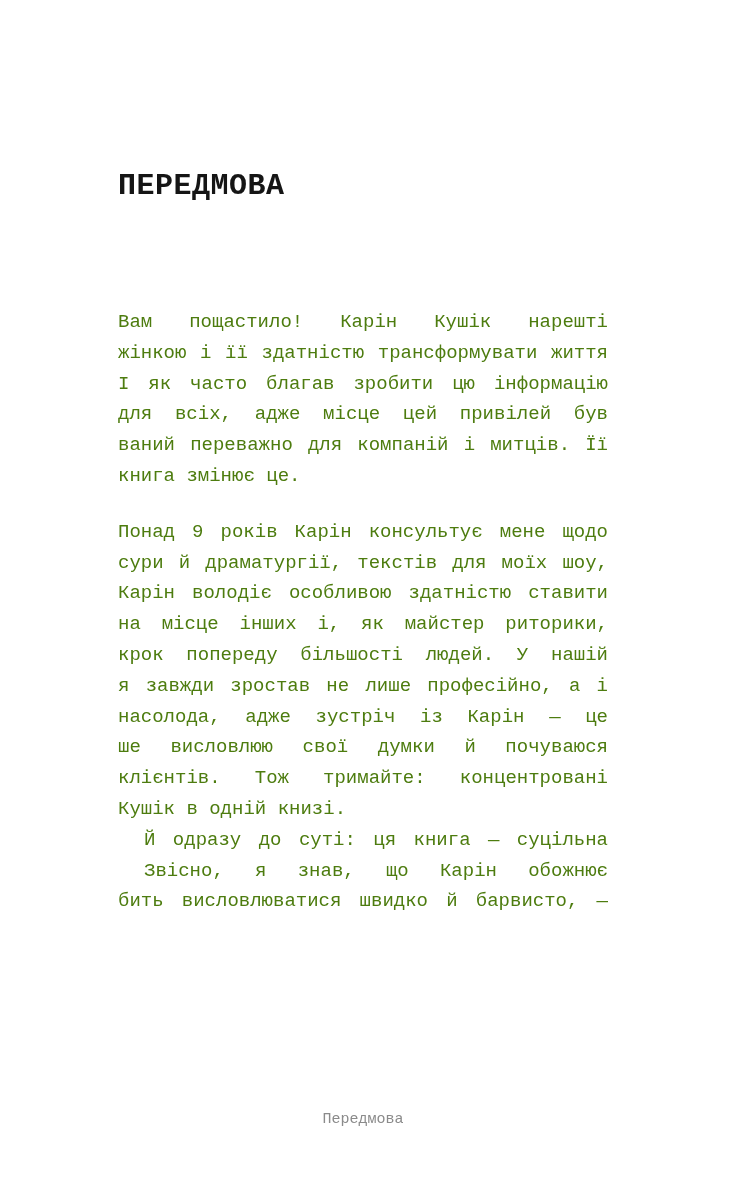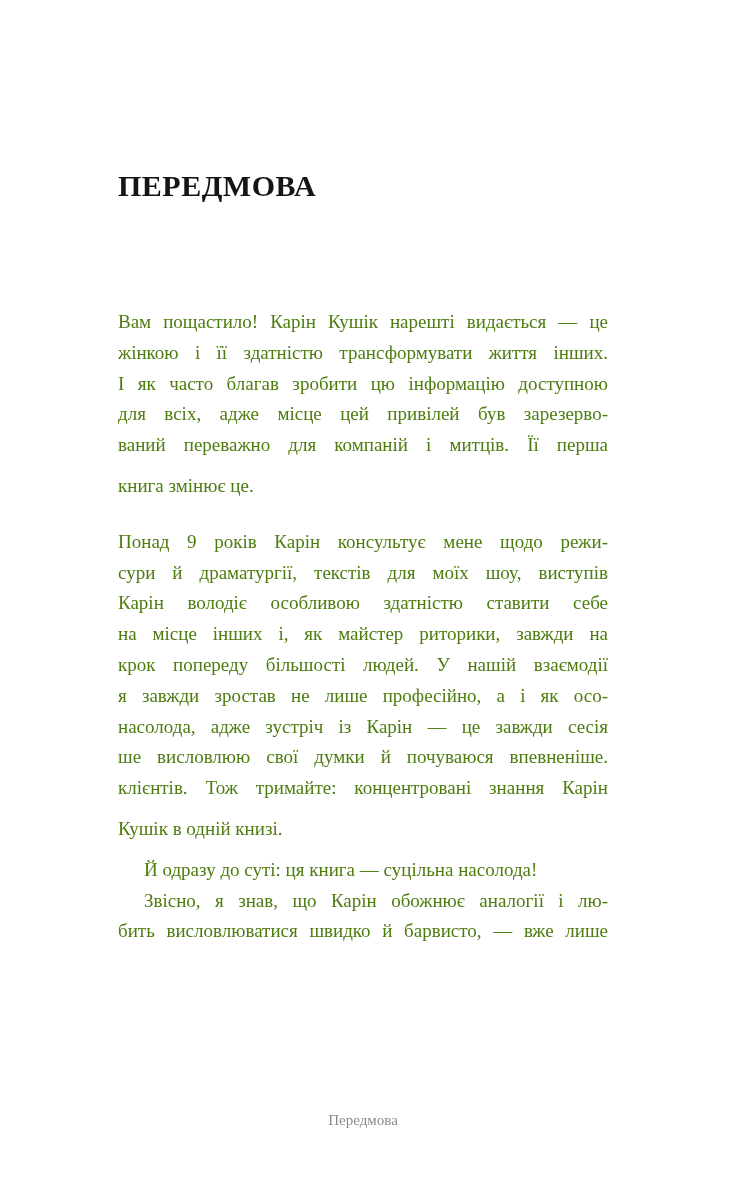--- a/index.html
+++ b/index.html
@@ -6,21 +6,21 @@
     margin: 0;
     padding: 0;
     background: #ffffff;
   }
   .page {
     position: relative;
     width: 620px;
     height: 1181px;
     background: #ffffff;
     overflow: hidden;
-    font-family: Liberation Serif, serif;
+    font-family: Liberation Mono, monospace;
   }
   .chapter-title {
     position: absolute;
     left: 118px;
     top: 146px;
     font-size: 30px;
     line-height: 40px;
     font-weight: 700;
     letter-spacing: 0.5px;
     color: #151515;
@@ -36,21 +36,21 @@
     color: #4d7c0f;
   }
   .paragraph { margin: 0; }
   .paragraph.gap-after { margin-bottom: 25px; }
   .line {
     height: 30.8px;
     overflow: hidden;
     text-align: justify;
     text-align-last: justify;
   }
-  .line.para-end { text-align-last: left; margin-top: 10px; }
+  .line.para-end { text-align-last: left; }
   .line.indent { text-indent: 26px; }
   .page-number {
     position: absolute;
     left: 666px;
     top: 574px;
     width: 30px;
     text-align: center;
     font-size: 21px;
     line-height: 26px;
     color: #757575;

